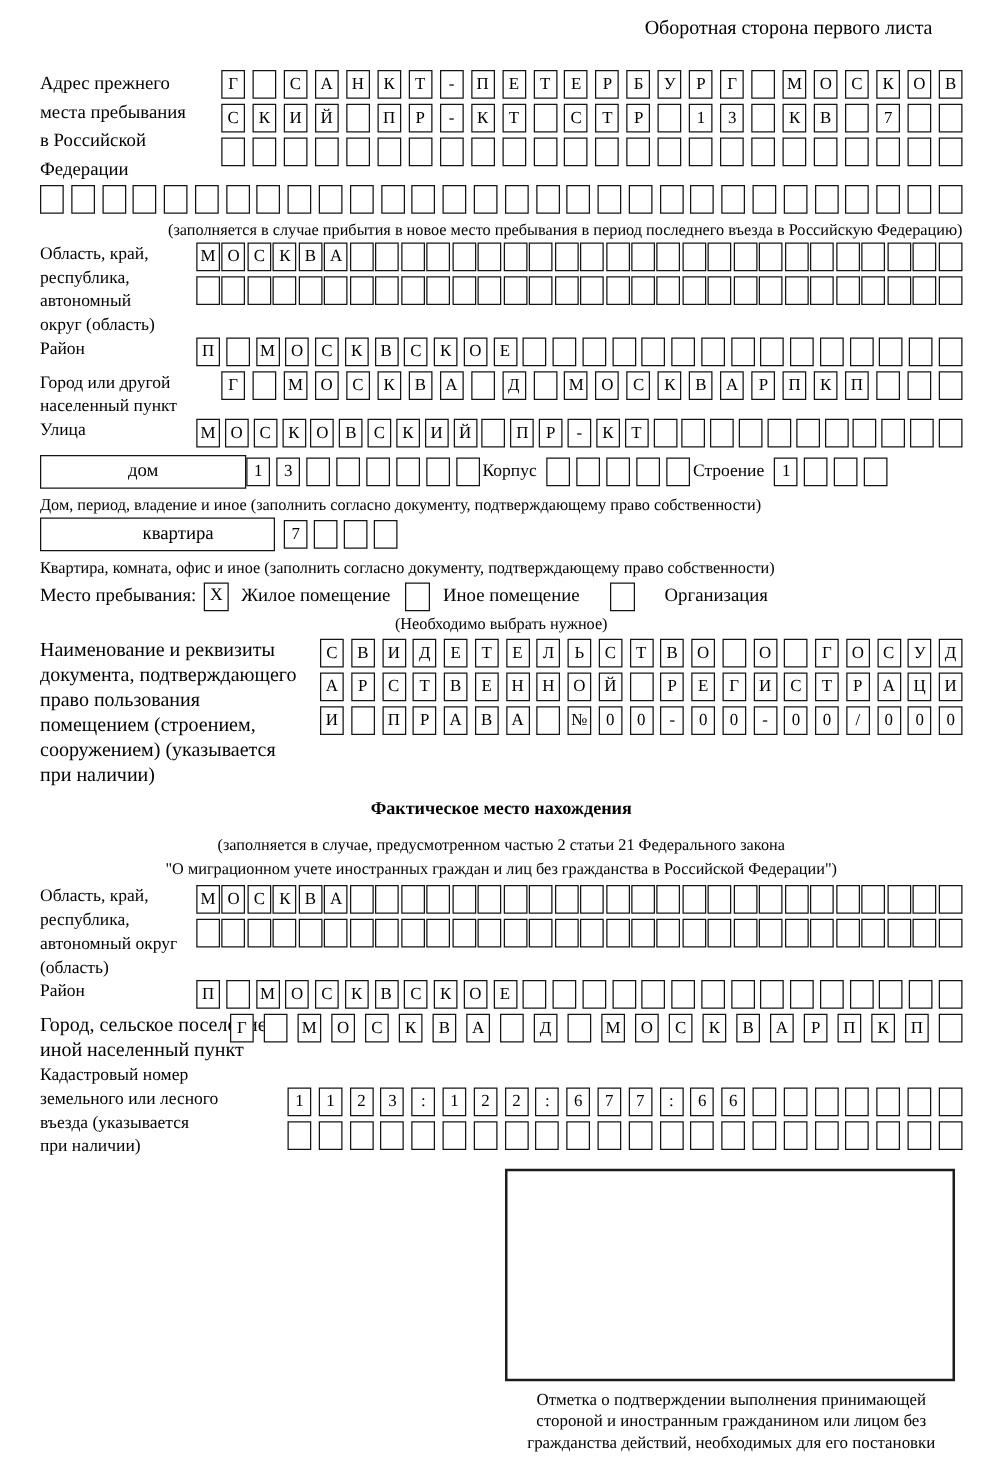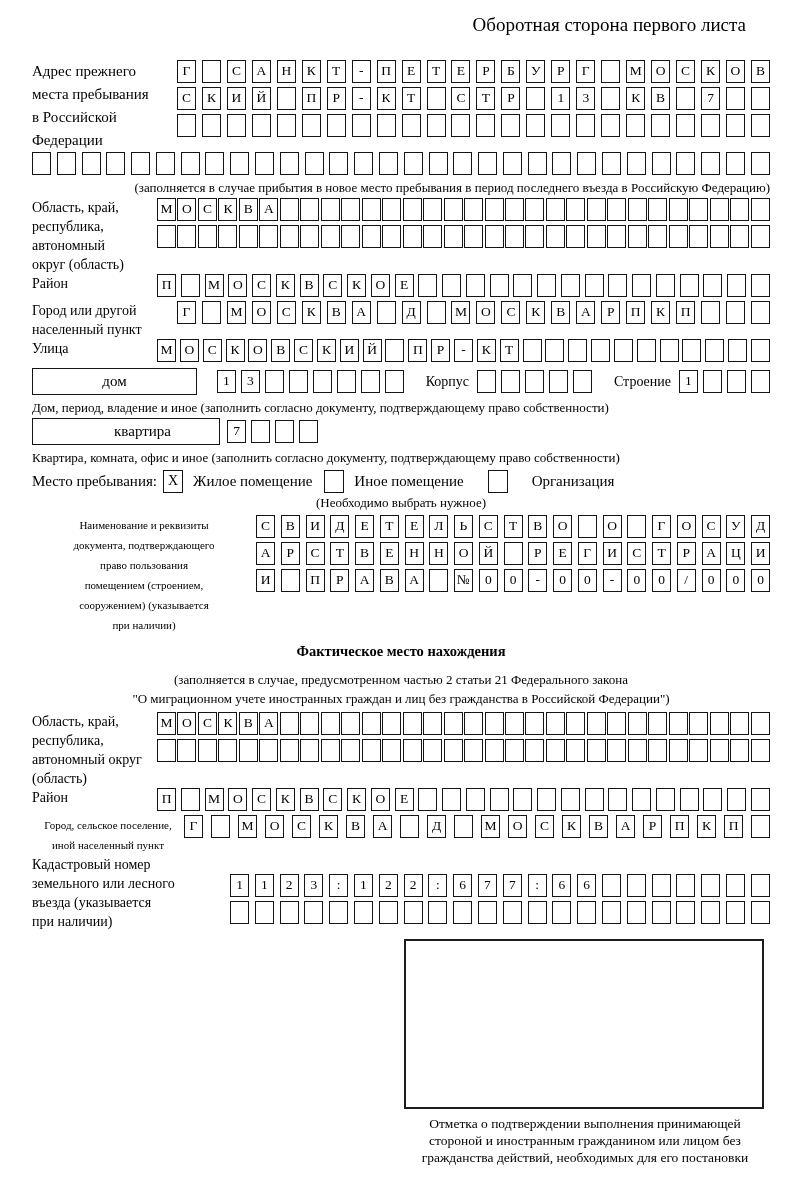--- a/index.html
+++ b/index.html
@@ -1,34 +1,34 @@
 <!DOCTYPE html>
 <html><head>
 <meta charset="utf-8">
 <style>
   html,body{margin:0;padding:0;background:#fff;color:#000;
     font-family:"Liberation Serif","DejaVu Serif",serif;}
   .page{width:800px;height:1180px;box-sizing:border-box;
     padding:14px 30px 0 32px;background:#fff;overflow:hidden;position:relative;}
-  .back-note{text-align:right;font-size:19px;padding-right:24px;margin-bottom:24px;}
+  .back-note{text-align:right;font-size:16px;padding-right:24px;margin-bottom:24px;}
   .field{display:flex;align-items:flex-start;}
   .flabel{flex:0 0 auto;font-size:14px;line-height:19px;white-space:nowrap;}
   .flabel.fs15{font-size:15px;line-height:23px;}
-  .flabel.fs13{font-size:11px;line-height:20px;text-align:center;}
+  .flabel.fs13{font-size:16px;line-height:20px;}
   .w145{width:145px;} .w125{width:125px;} .w224{width:224px;} .w198{width:198px;} .w152{width:152px;}
   .rows{flex:1 1 auto;min-width:0;}
   .boxrow{display:flex;justify-content:space-between;margin-bottom:4px;}
   .boxrow.compact{justify-content:flex-start;gap:5px;}
   .cell{flex:0 0 19px;width:19px;height:23px;box-sizing:border-box;border:1.6px solid #141414;
     text-align:center;font-size:13.5px;line-height:20px;overflow:hidden;background:#fff;}
   .caption{font-size:13px;line-height:17px;margin-bottom:2px;}
   .center{text-align:right;}
   .sec-title{font-weight:bold;font-size:15px;text-align:center;margin:5px 0 8px 0;}
   .sub-title{font-weight:bold;font-size:14.5px;text-align:center;margin:8px 0 10px 0;}
-  .inline-row{display:flex;align-items:center;justify-content:space-between;margin:2px 0 4px 0;}
+  .inline-row{display:flex;align-items:center;margin:2px 0 4px 0;}
   .group{display:flex;align-items:center;gap:6px;}
   .widebox{border:1.7px solid #141414;height:27px;box-sizing:border-box;display:flex;
     align-items:center;justify-content:center;font-size:15px;background:#fff;}
   .dom-w{width:165px;} .kv-w{width:188px;padding-left:33px;}
   .ilabel{font-size:14px;padding:0 2px;}
   .check-row{display:flex;align-items:center;font-size:15px;margin:4px 0 2px 0;}
   .checkbox{flex:0 0 20px;width:20px;height:23px;box-sizing:border-box;border:1.6px solid #141414;
     text-align:center;font-size:14px;line-height:20px;background:#fff;} .mr10{margin-right:10px;} .mr12{margin-right:12px;} .mr24{margin-right:24px;}
   .stay-label{margin-right:6px;}
   .note{font-size:13px;text-align:center;margin:1px 0 4px 0;}

